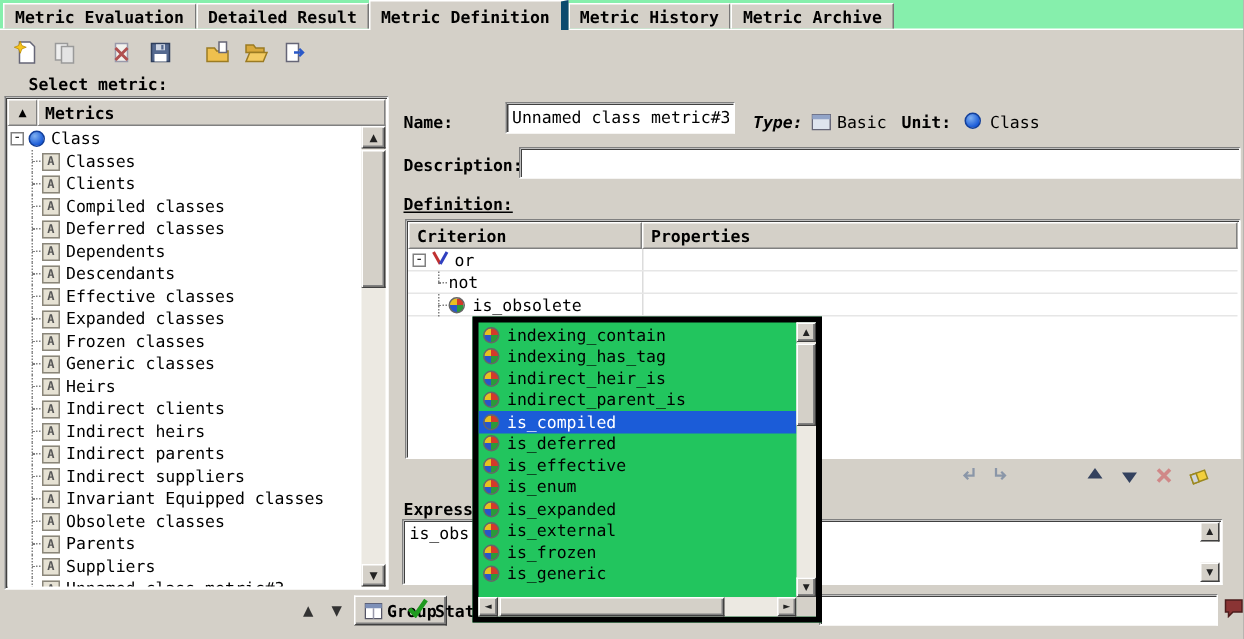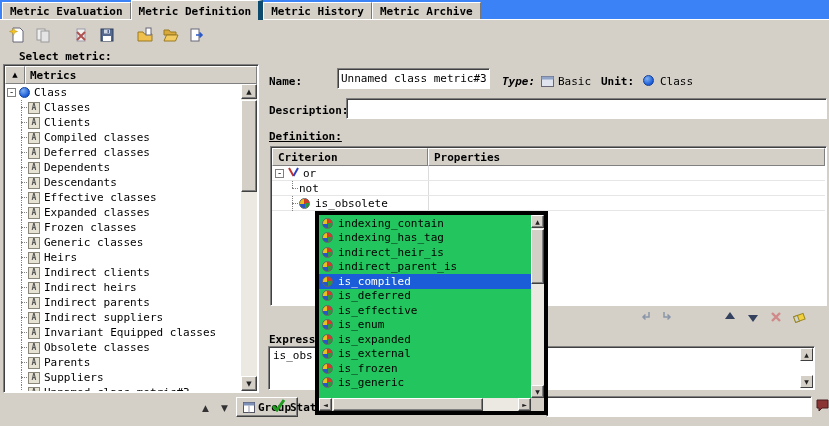--- a/index.html
+++ b/index.html
@@ -8,21 +8,21 @@
     position: relative; width: 829px; height: 426px; overflow: hidden;
     background: #d4d0c8; color: #000;
     font-family: "DejaVu Sans Mono", monospace; font-size: 11px;
   }
   .abs { position: absolute; }
   .lbl { position: absolute; font-weight: bold; white-space: nowrap; }
 
   
   .tabbar { position: absolute; left: 0; top: 0; width: 100%; height: 20px;
     display: flex; align-items: flex-end; padding-left: 2px;
-    background: #3b82f6; border-bottom: 1px solid #fff; }
+    background: #86efac; border-bottom: 1px solid #fff; }
   .tab { flex: none; height: 17px; padding: 2px 7px 0; font-weight: bold;
     border-top: 1px solid #fff; border-left: 1px solid #fff; border-right: 1px solid #777;
     background: #d4d0c8; white-space: nowrap; cursor: default; }
   .tab.selected { height: 20px; margin-bottom: -1px; padding-top: 4px;
     border-right: 5px solid #0c4a6e; position: relative; z-index: 2; }
 
   
   .toolbar { position: absolute; left: 4px; top: 22px; height: 26px; display: flex; align-items: center; }
   .tbtn { width: 26px; height: 24px; border: none; background: transparent;
     display: flex; align-items: center; justify-content: center; padding: 0; }
@@ -128,20 +128,21 @@
   .glyph { font-family: "DejaVu Sans", sans-serif; }
 </style>
 </head>
 <body>
 
 <div class="screen">
 
   <div class="tabbar">
 
   <div class="tab">Metric Evaluation</div>
+      <div class="tab">Detailed Result</div>
       <div class="tab selected">Metric Definition</div>
       <div class="tab">Metric History</div>
       <div class="tab">Metric Archive</div>
     </div>
 
   <div class="toolbar">
     <button class="tbtn">
         <svg width="16" height="16" viewBox="0 0 16 16">
           <path d="M4 1h7l3 3v11H4z" fill="#fff" stroke="#667"></path>
           <path d="M4.5 0.5 5.6 3.4 8.5 4.5 5.6 5.6 4.5 8.5 3.4 5.6 0.5 4.5 3.4 3.4z" fill="#f6c41c" stroke="#b98a00" stroke-width="0.5"></path>

